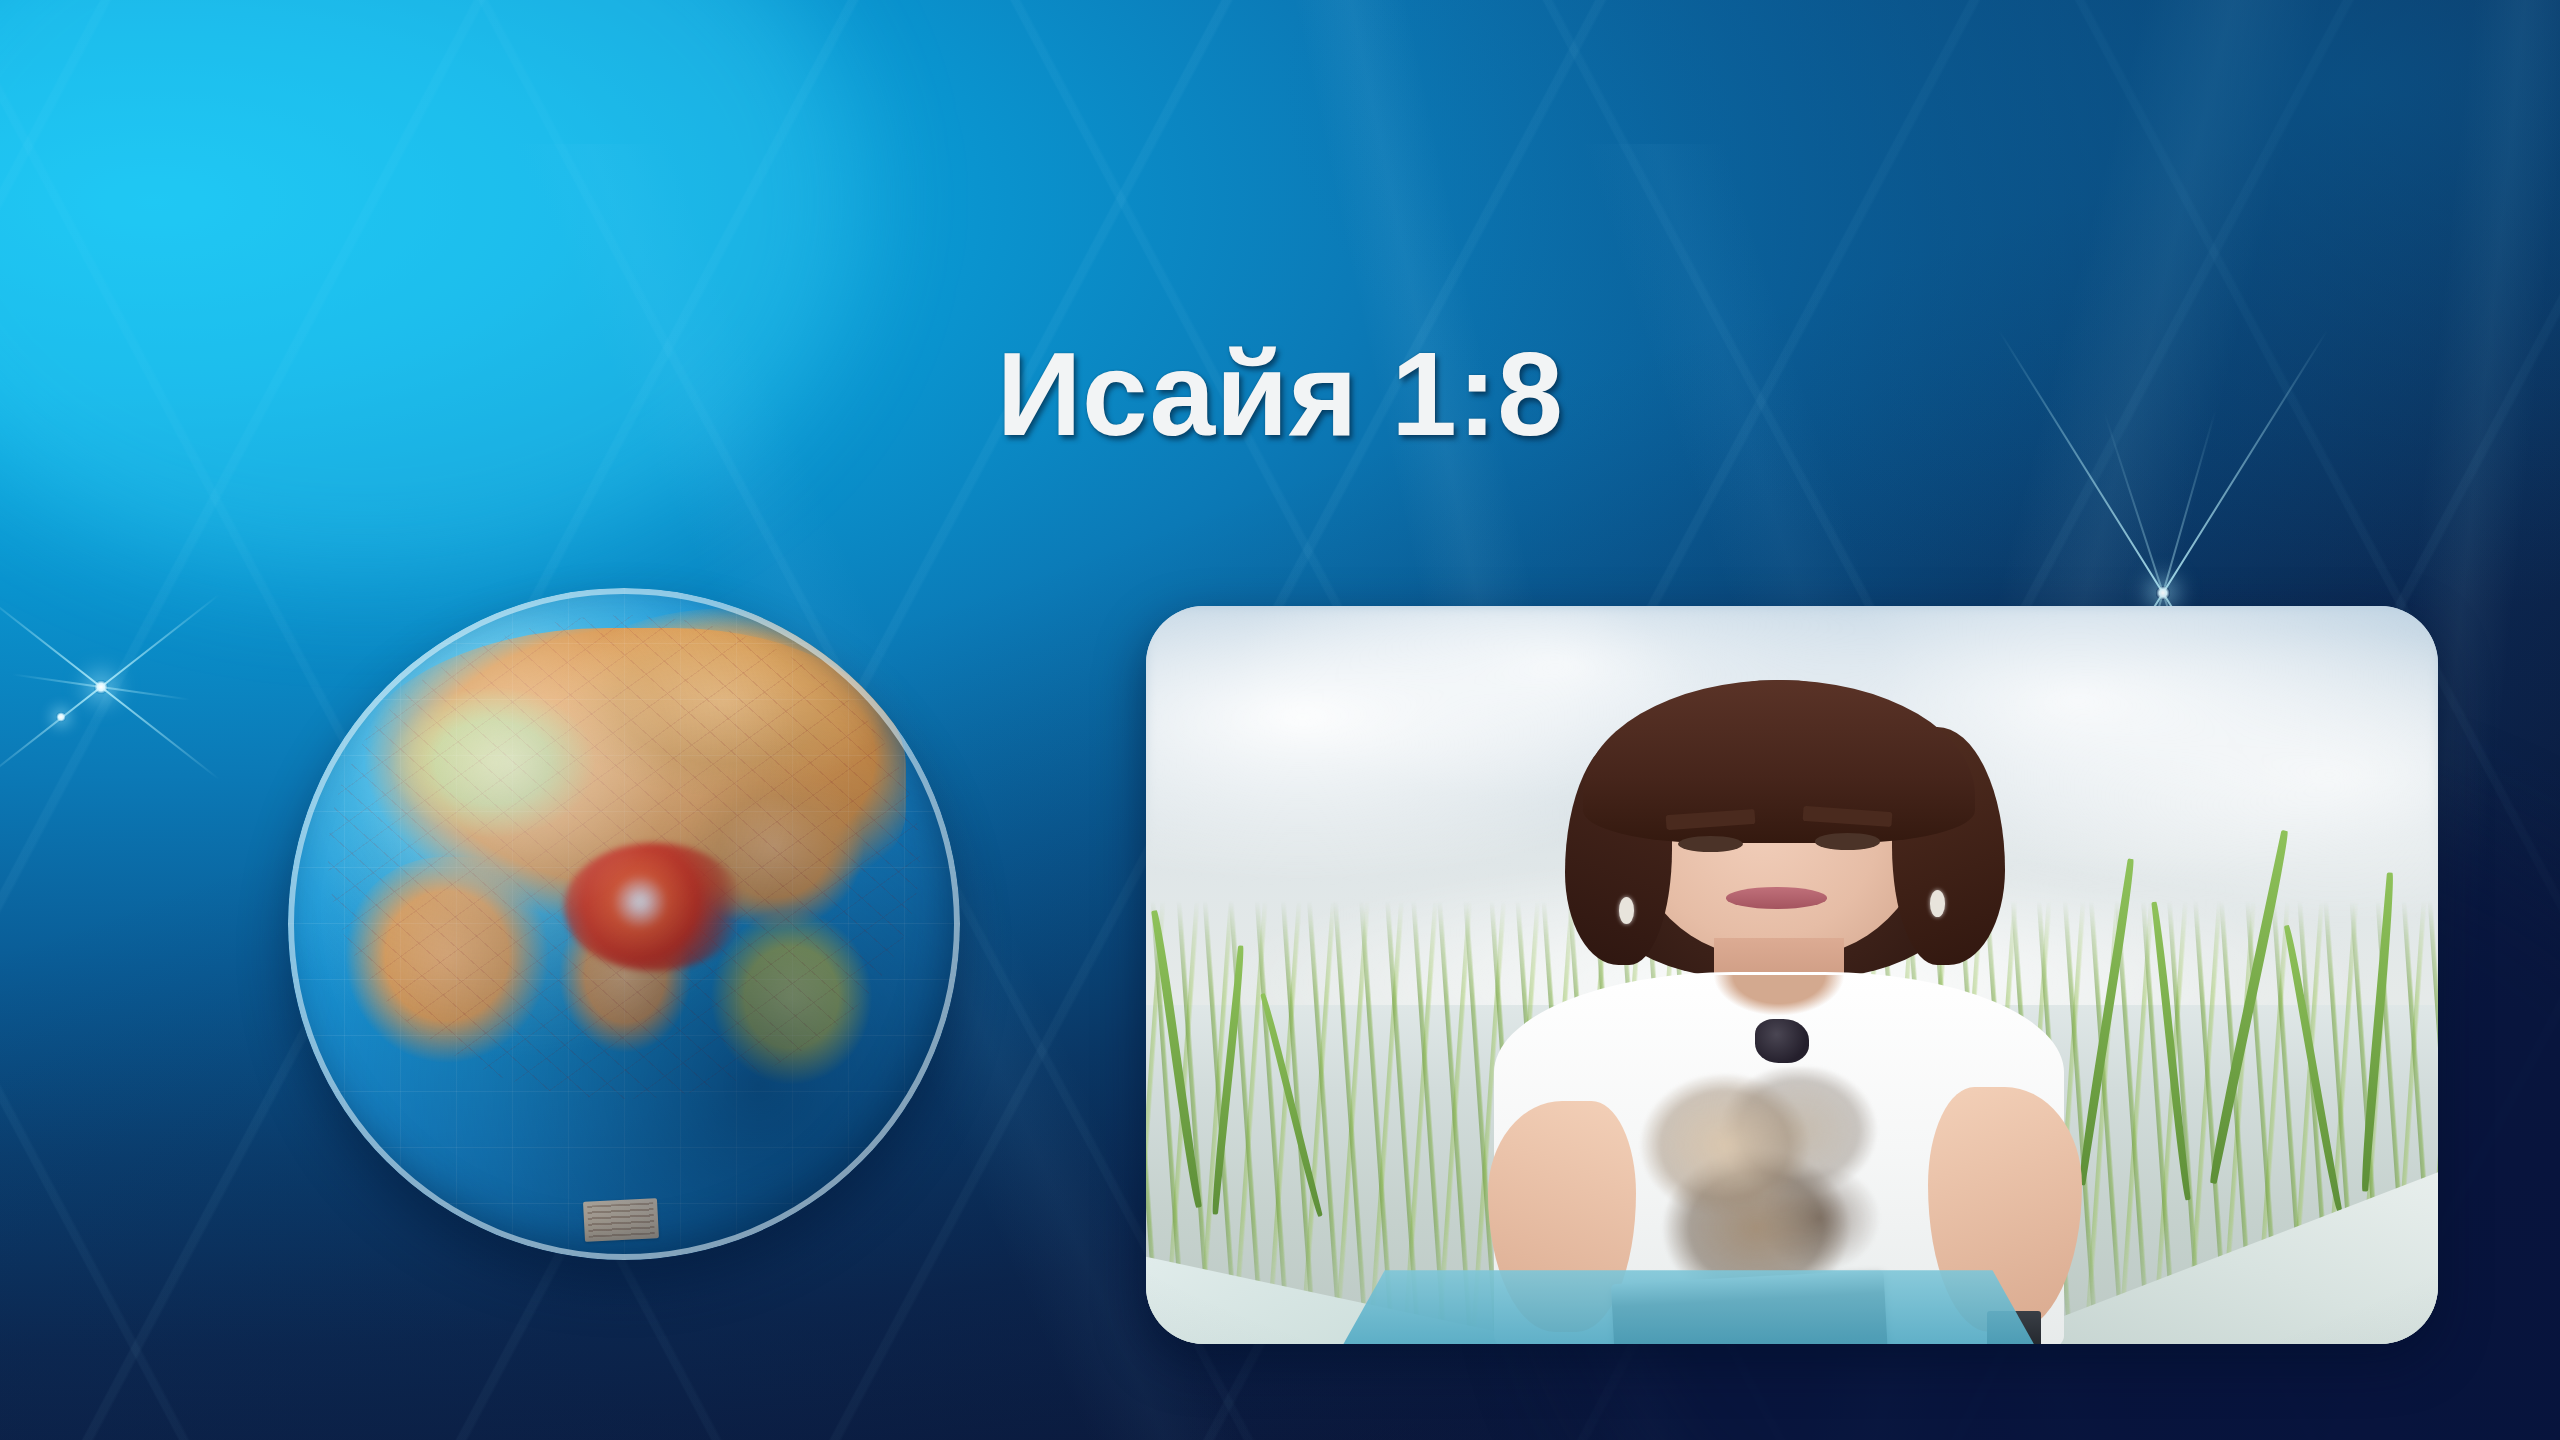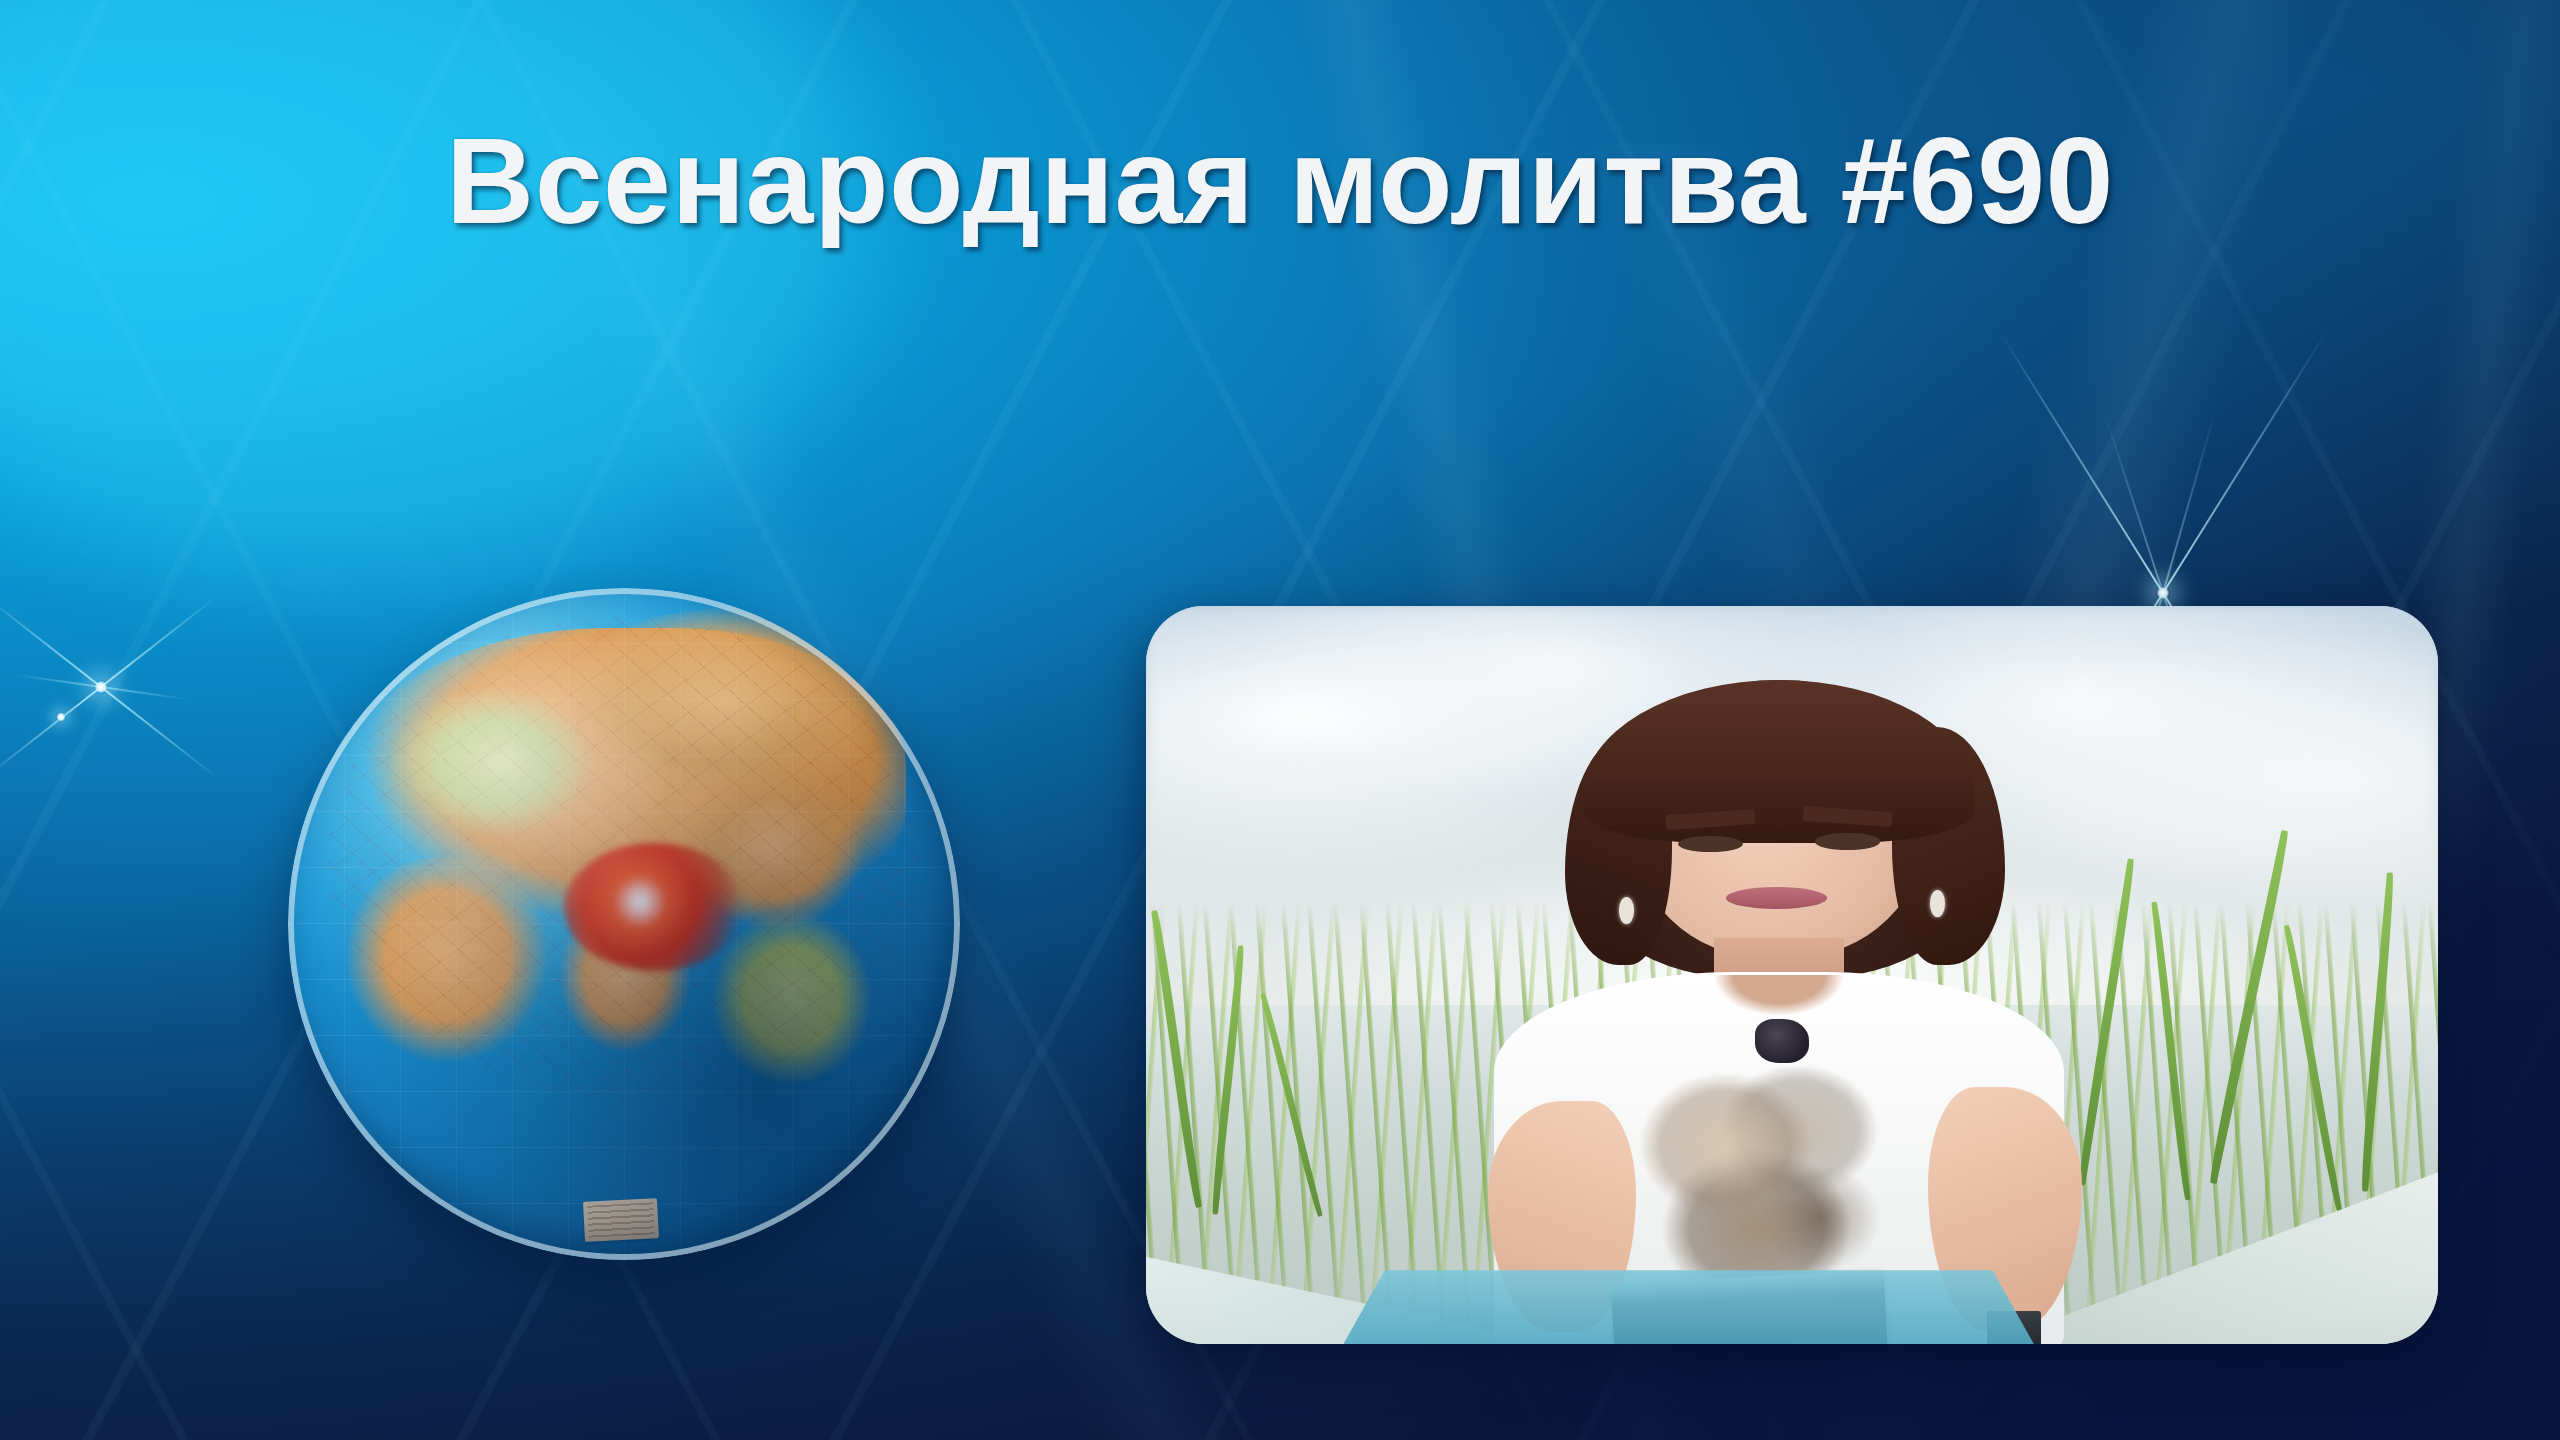--- a/index.html
+++ b/index.html
@@ -317,21 +317,21 @@
   </div>
 
   <div class="sparkle" style="left:2162px;top:592px;width:1px;height:1px;">
     <i class="ray" style="width:620px;margin-left:-310px;margin-top:-1px;transform:rotate(-58deg);"></i>
     <i class="ray" style="width:620px;margin-left:-310px;margin-top:-1px;transform:rotate(58deg);"></i>
     <i class="ray" style="width:380px;margin-left:-190px;margin-top:-1px;transform:rotate(-74deg);opacity:.55;"></i>
     <i class="ray" style="width:380px;margin-left:-190px;margin-top:-1px;transform:rotate(72deg);opacity:.5;"></i>
     <i class="core"></i>
   </div>
 
-  <div id="title" class="headline">Всенародная молитва #690</div>
+  <div id="subtitle" class="headline">Исайя 1:8</div>
 
   <div id="globe-wrap">
     <div class="globe">
       <div class="ocean"></div>
 
       <div class="cont" style="left:8%;top:6%;width:84%;height:46%;
                   background:radial-gradient(58% 62% at 55% 42%, #f0b06a 0%, #e8a257 42%, #d79348 68%, rgba(205,140,70,0) 88%);
                   border-radius:48% 42% 50% 44%/52% 46% 42% 50%;"></div>
       <div class="cont" style="left:40%;top:3%;width:52%;height:28%;
                   background:radial-gradient(56% 60% at 48% 50%, #f3c07f 0%, #e0a55c 55%, rgba(200,150,85,0) 86%);

